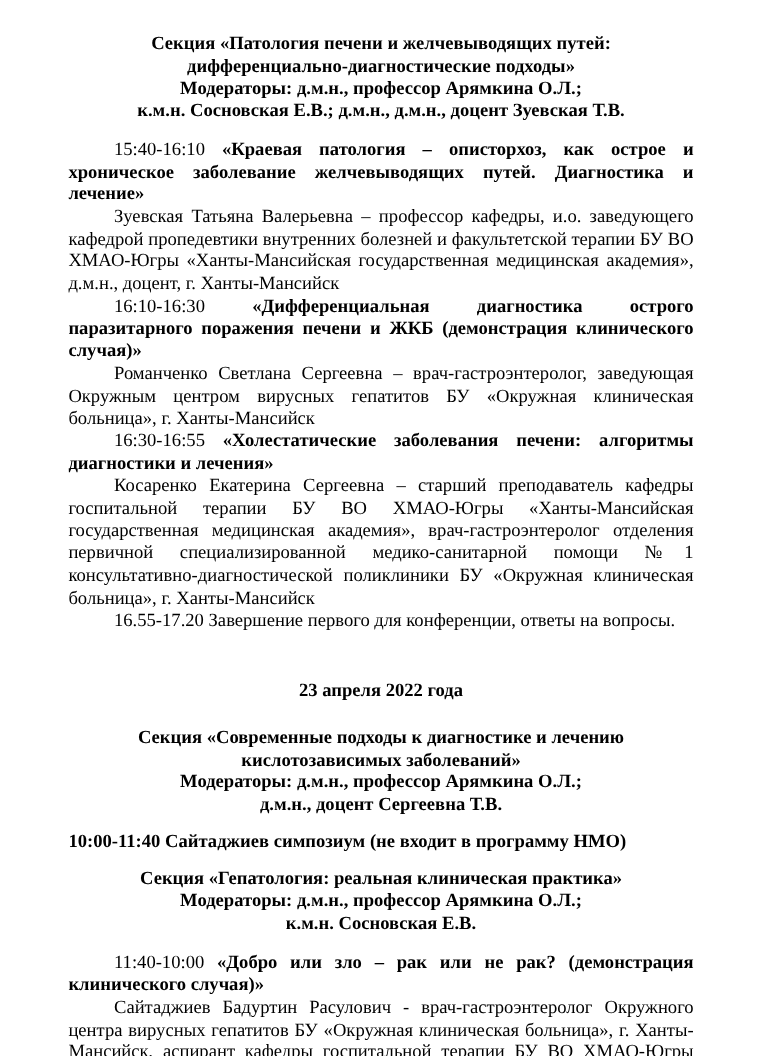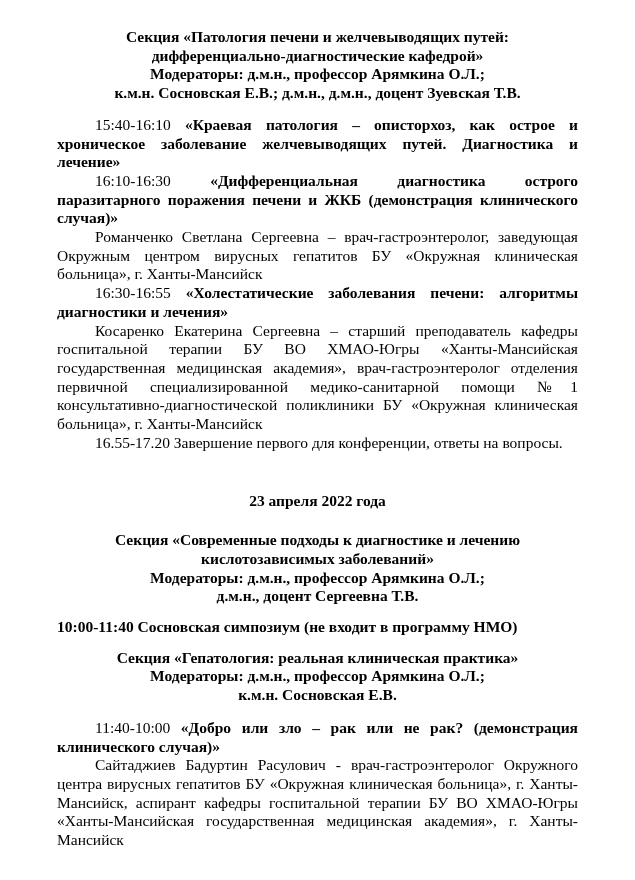--- a/index.html
+++ b/index.html
@@ -36,45 +36,46 @@
   .satellite     { margin-top: 12px; margin-bottom: 12px; }
   .sec3-header   { margin-bottom: 14px; }
 </style>
 </head>
 <body>
 
 <div class="page">
 
   <div class="sec1-header">
     <p class="ctr">Секция «Патология печени и желчевыводящих путей:</p>
-    <p class="ctr">дифференциально-диагностические кафедрой»</p>
+    <p class="ctr">дифференциально-диагностические подходы»</p>
     <p class="ctr">Модераторы: д.м.н., профессор Арямкина О.Л.;</p>
     <p class="ctr">к.м.н. Сосновская Е.В.; д.м.н., д.м.н., доцент Зуевская Т.В.</p>
   </div>
 
   <p class="ind"><span>15:40-16:10</span> <b>«Краевая патология – описторхоз, как острое и хроническое заболевание желчевыводящих путей. Диагностика и лечение»</b></p>
+  <p class="ind">Зуевская Татьяна Валерьевна – профессор кафедры, и.о. заведующего кафедрой пропедевтики внутренних болезней и факультетской терапии БУ ВО ХМАО-Югры «Ханты-Мансийская государственная медицинская академия», д.м.н., доцент, г. Ханты-Мансийск</p>
 
   <p class="ind"><span>16:10-16:30</span> <b>«Дифференциальная диагностика острого паразитарного поражения печени и ЖКБ (демонстрация клинического случая)»</b></p>
   <p class="ind">Романченко Светлана Сергеевна – врач-гастроэнтеролог, заведующая Окружным центром вирусных гепатитов БУ «Окружная клиническая больница», г. Ханты-Мансийск</p>
 
   <p class="ind"><span>16:30-16:55</span> <b>«Холестатические заболевания печени: алгоритмы диагностики и лечения»</b></p>
   <p class="ind">Косаренко Екатерина Сергеевна – старший преподаватель кафедры госпитальной терапии БУ ВО ХМАО-Югры «Ханты-Мансийская государственная медицинская академия», врач-гастроэнтеролог отделения первичной специализированной медико-санитарной помощи №1 консультативно-диагностической поликлиники БУ «Окружная клиническая больница», г. Ханты-Мансийск</p>
 
   <p class="ind"><span>16.55-17.20</span> <span>Завершение первого для конференции, ответы на вопросы.</span></p>
 
   <p class="ctr date-heading">23 апреля 2022 года</p>
 
   <div>
     <p class="ctr">Секция «Современные подходы к диагностике и лечению</p>
     <p class="ctr">кислотозависимых заболеваний»</p>
     <p class="ctr">Модераторы: д.м.н., профессор Арямкина О.Л.;</p>
     <p class="ctr">д.м.н., доцент Сергеевна Т.В.</p>
   </div>
 
-  <p class="bold satellite"><span>10:00-11:40</span> <span>Сосновская симпозиум (не входит в программу НМО)</span></p>
+  <p class="bold satellite"><span>10:00-11:40</span> <span>Сайтаджиев симпозиум (не входит в программу НМО)</span></p>
 
   <div class="sec3-header">
     <p class="ctr">Секция «Гепатология: реальная клиническая практика»</p>
     <p class="ctr">Модераторы: д.м.н., профессор Арямкина О.Л.;</p>
     <p class="ctr">к.м.н. Сосновская Е.В.</p>
   </div>
 
   <p class="ind"><span>11:40-10:00</span> <b>«Добро или зло – рак или не рак? (демонстрация клинического случая)»</b></p>
   <p class="ind">Сайтаджиев Бадуртин Расулович - врач-гастроэнтеролог Окружного центра вирусных гепатитов БУ «Окружная клиническая больница», г. Ханты-Мансийск, аспирант кафедры госпитальной терапии БУ ВО ХМАО-Югры «Ханты-Мансийская государственная медицинская академия», г. Ханты-Мансийск</p>
 

